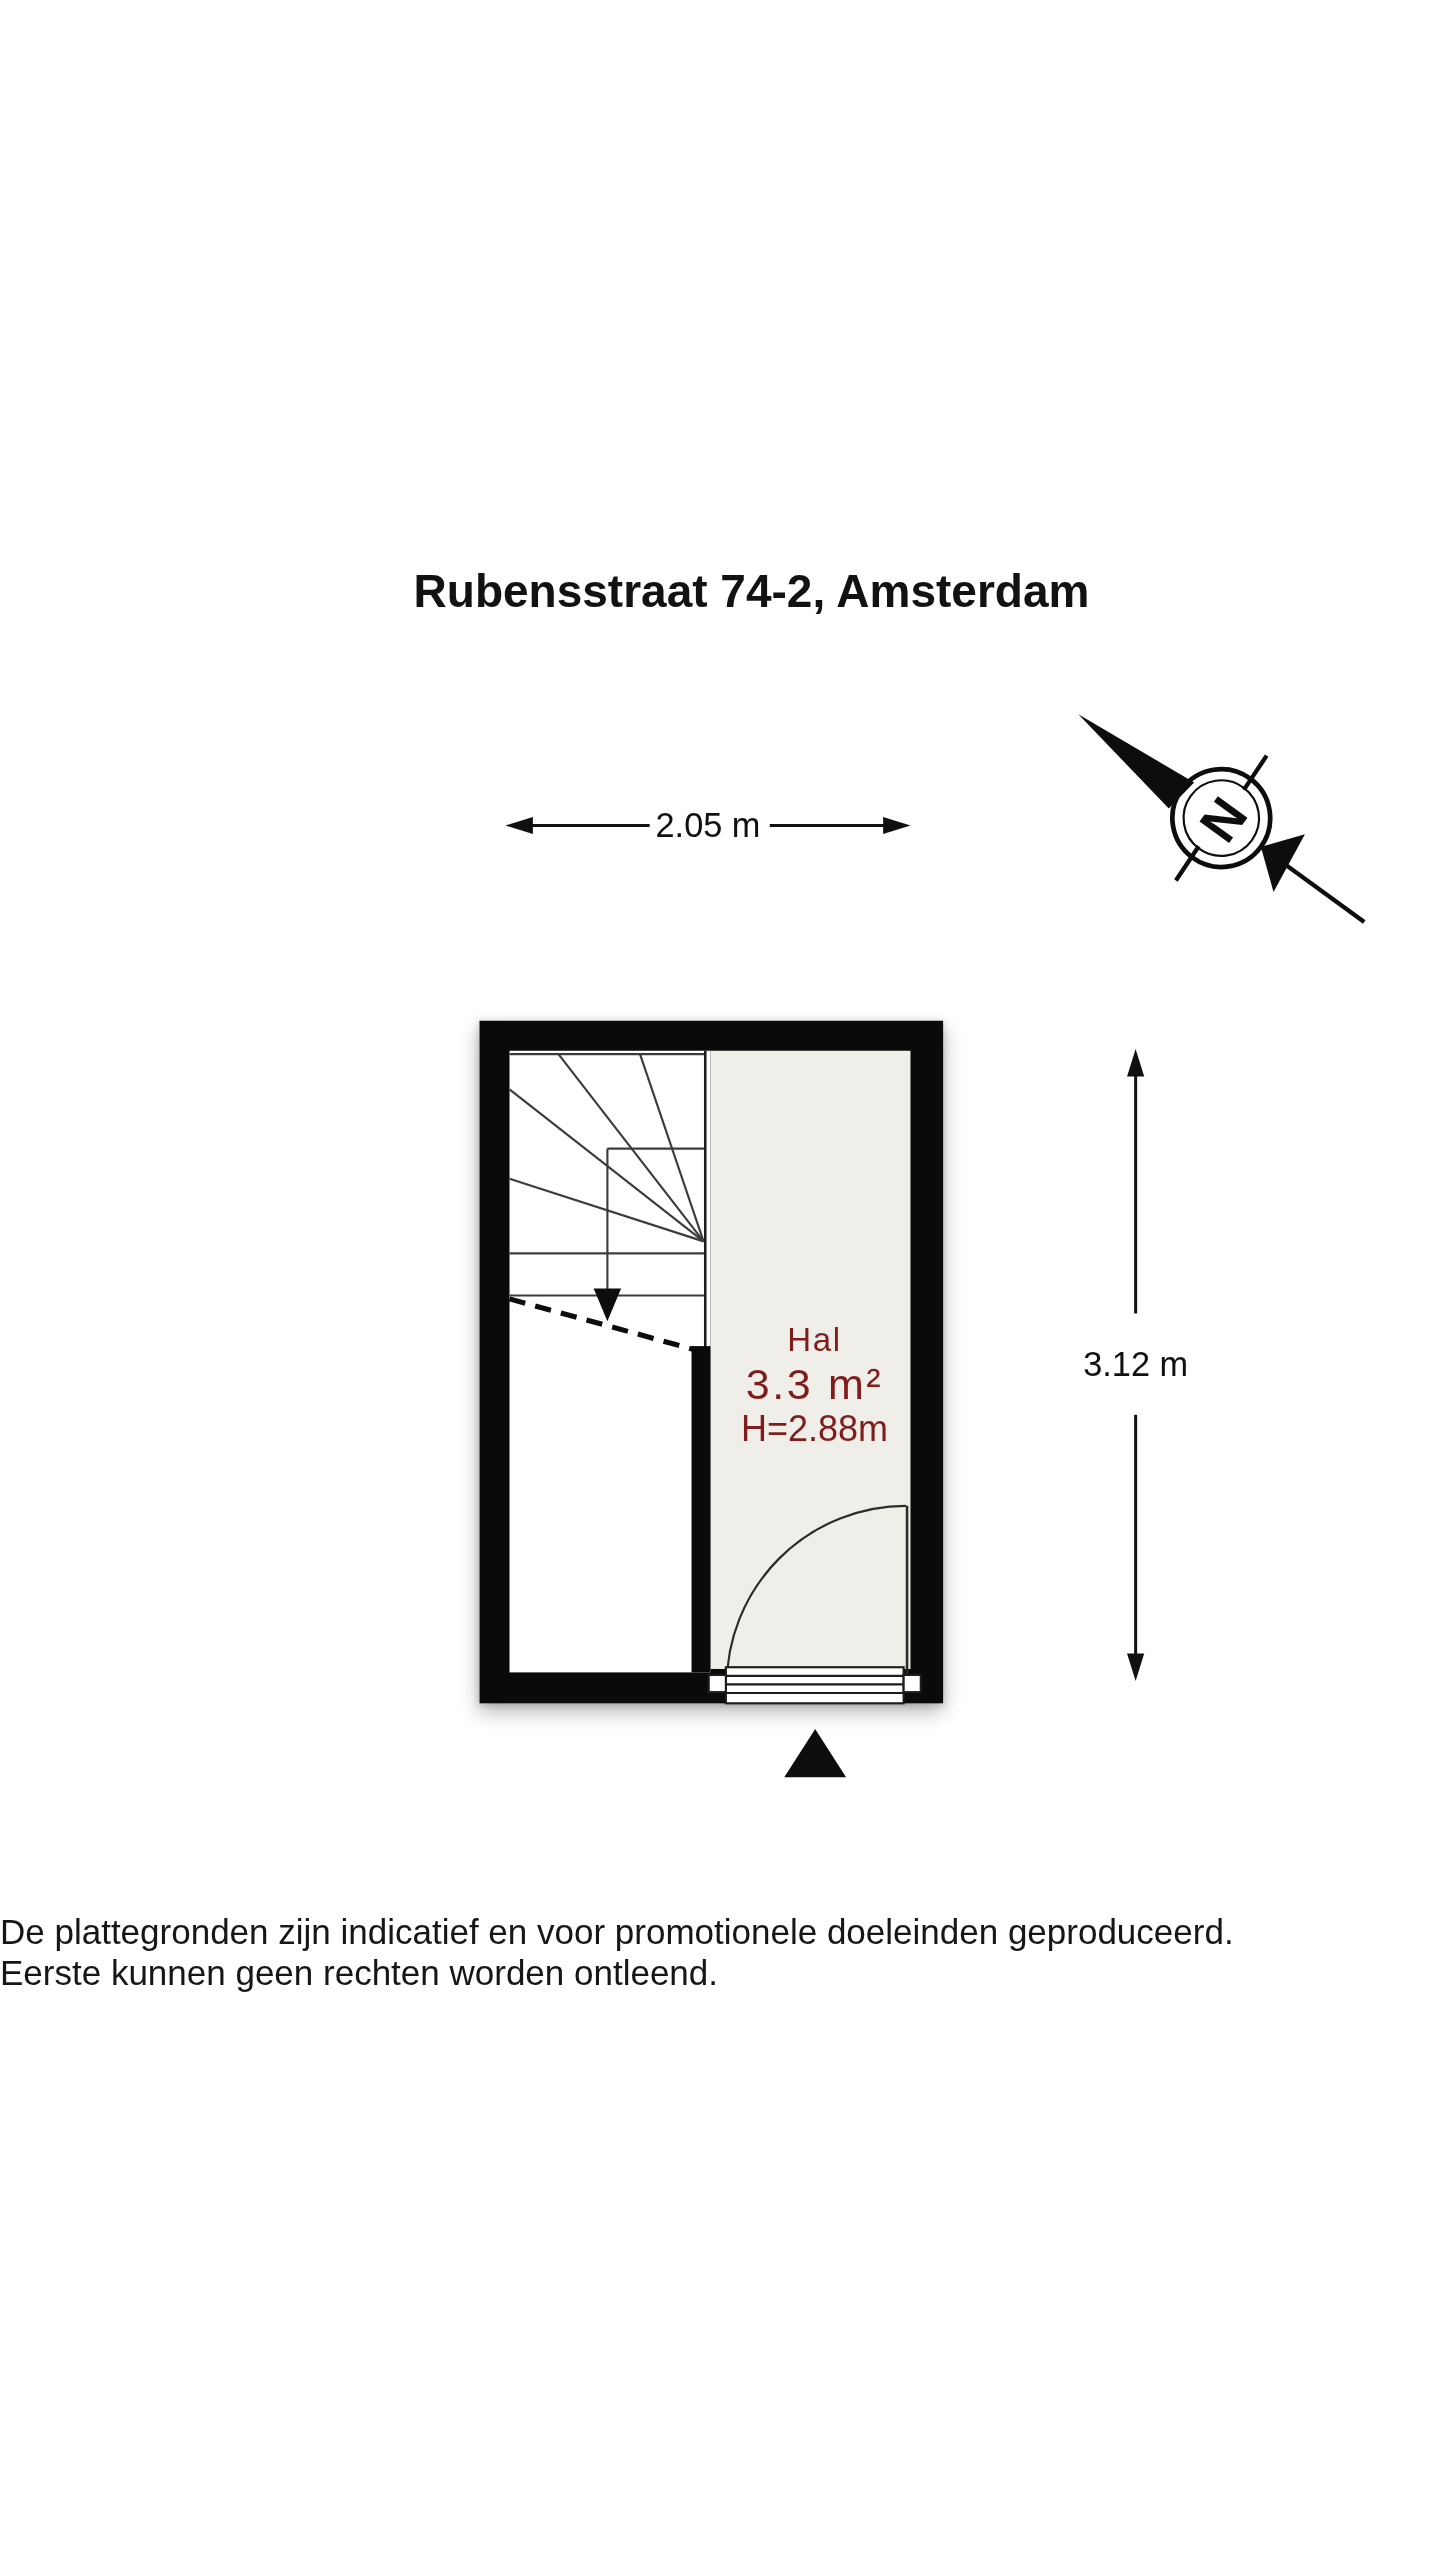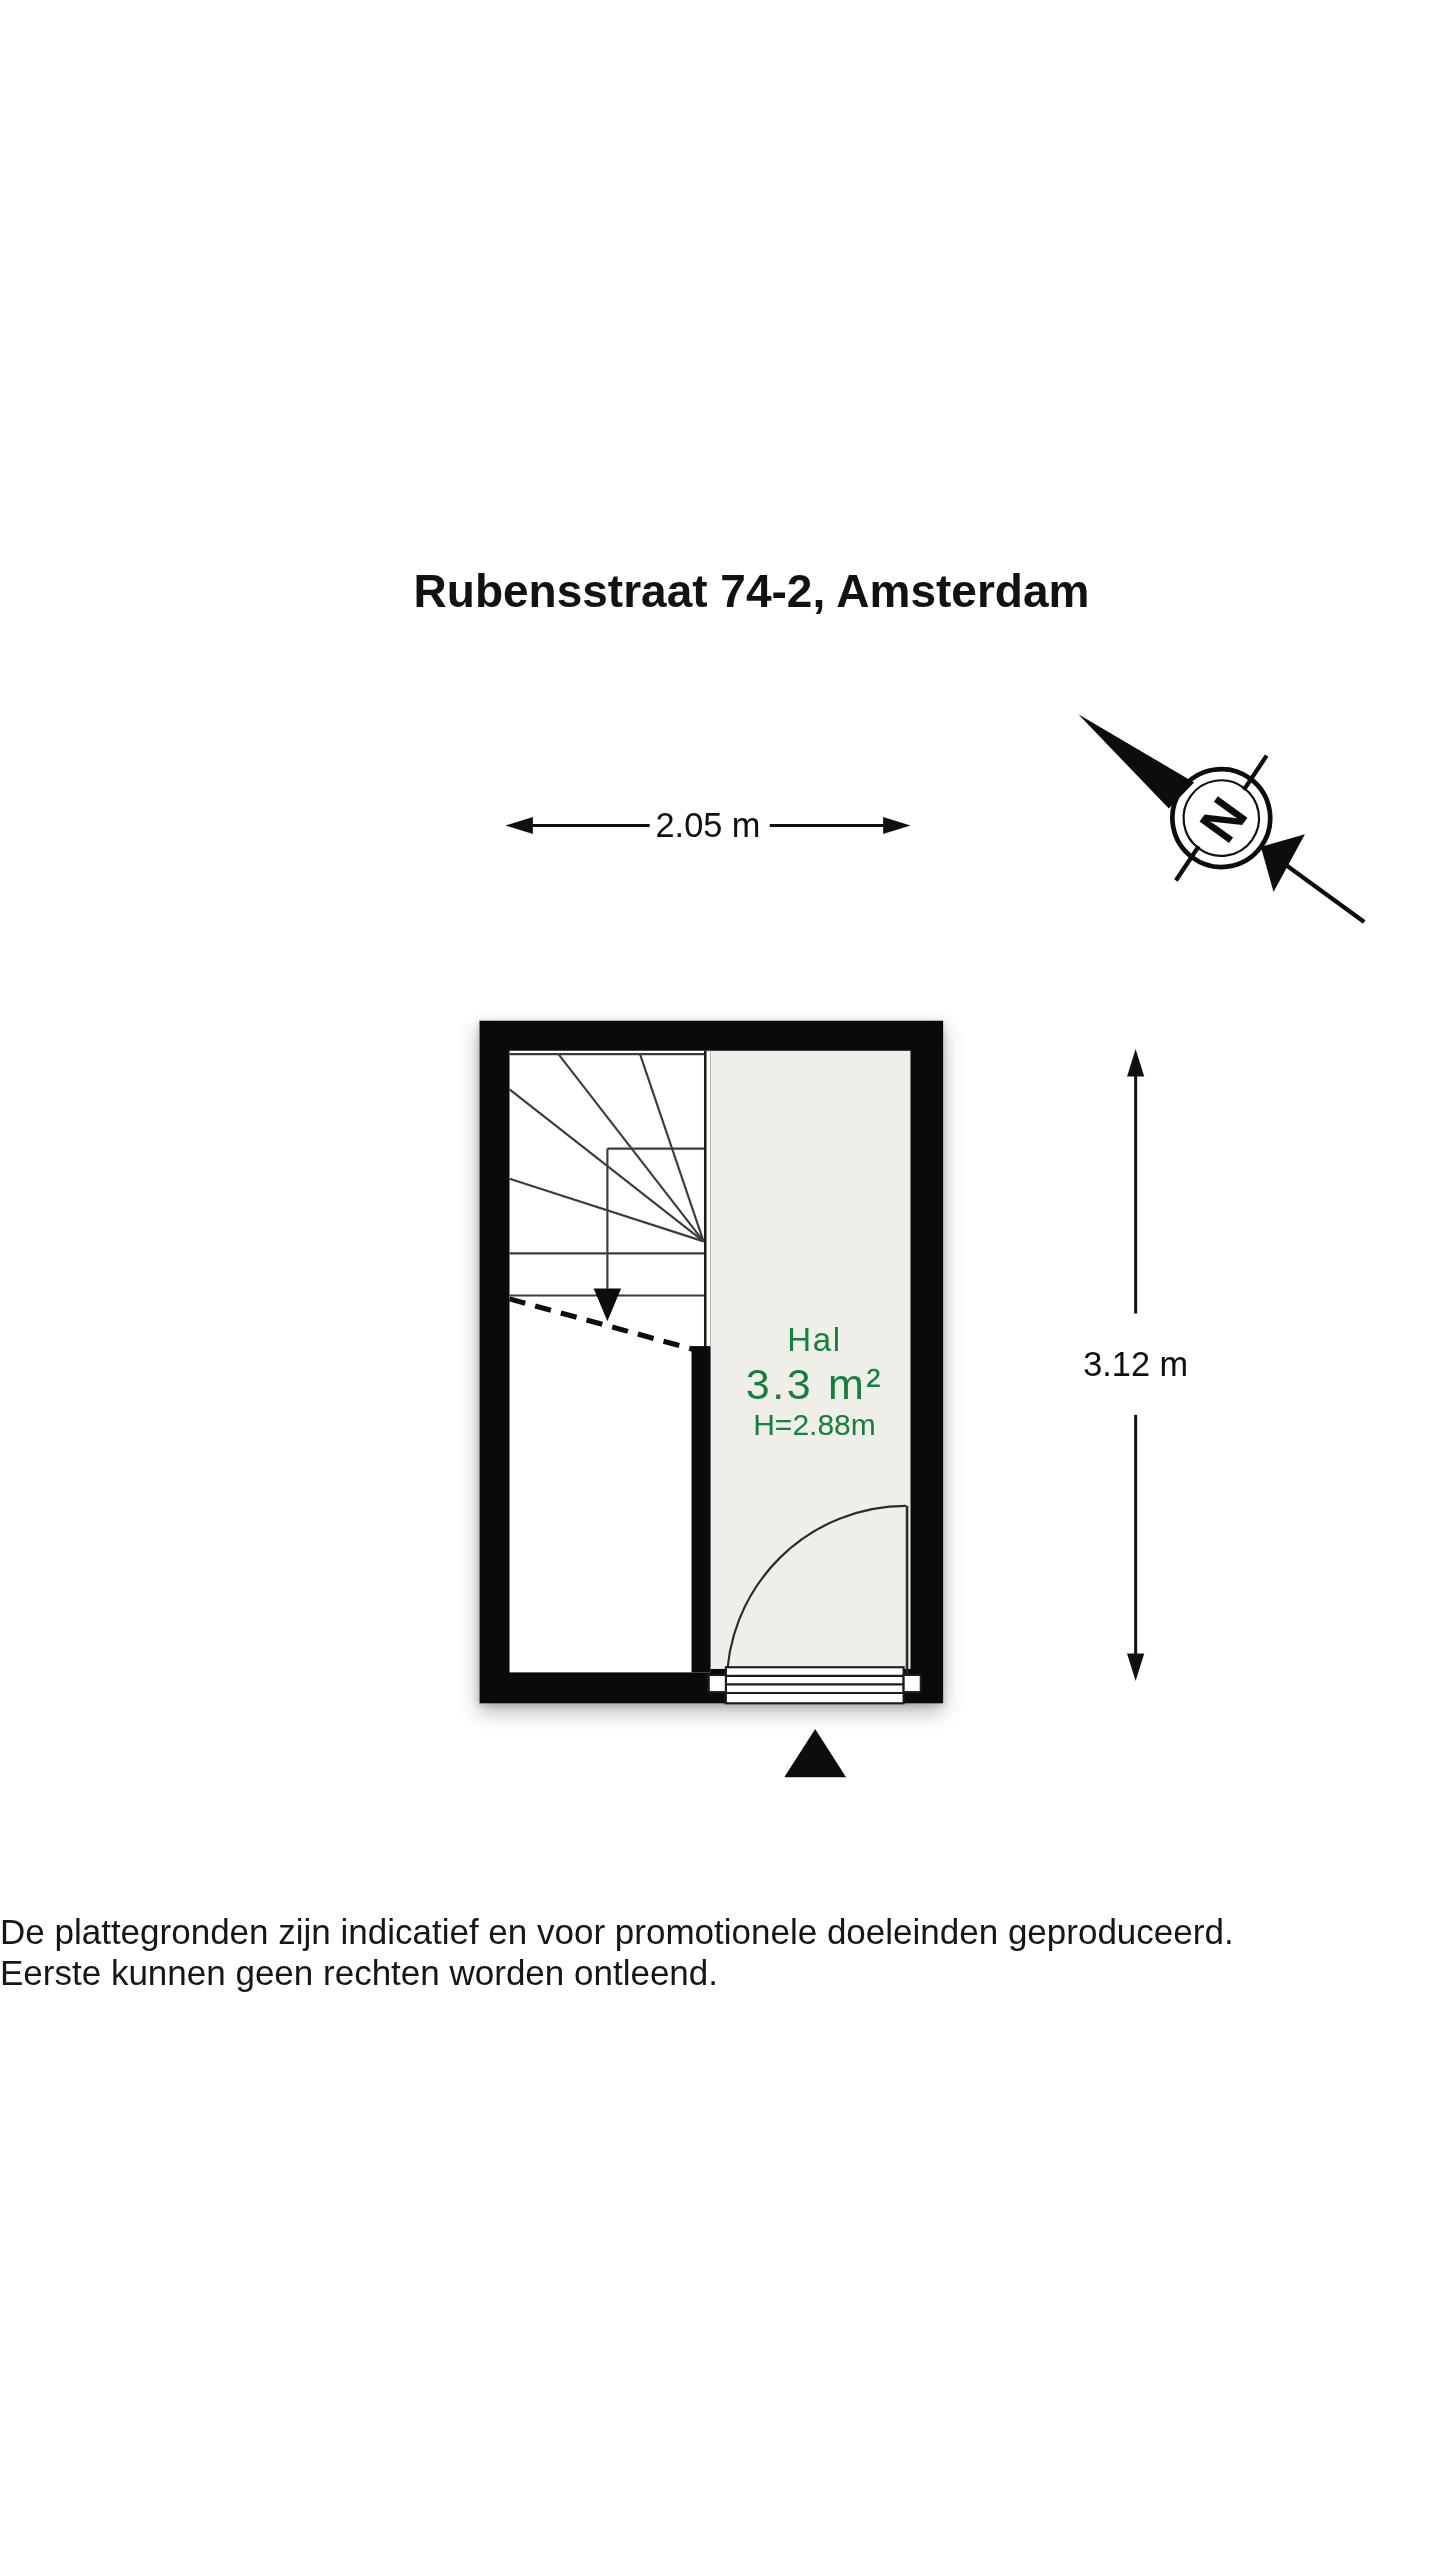--- a/index.html
+++ b/index.html
@@ -19,24 +19,24 @@
     overflow:hidden;
   }
   .abs{position:absolute;}
   .title{
     left:0;top:560px;width:1449px;
     text-align:center;
     font-size:46px;font-weight:bold;line-height:1.38;
     color:#121212;
     padding-left:27px;
   }
-  .room-label{left:677px;width:275px;text-align:center;color:#15803d;}
+  .room-label{left:677px;width:275px;text-align:center;color:#7f1d1d;}
   .room-name{top:1321px;font-size:33px;letter-spacing:1.7px;}
   .room-area{top:1360px;font-size:43px;letter-spacing:2.6px;}
-  .room-height{top:1408px;font-size:30px;}
+  .room-height{top:1408px;font-size:36px;}
   .footer{
     left:0;top:1911px;width:1449px;
     text-align:left;
     font-size:35px;line-height:1.18;
     color:#161616;
   }
   .plan-shadow{
     left:479px;top:1020px;width:464px;height:683px;
     box-shadow:0 8.6px 19px rgba(0,0,0,0.30), 0 1.7px 6.9px rgba(0,0,0,0.18);
   }

